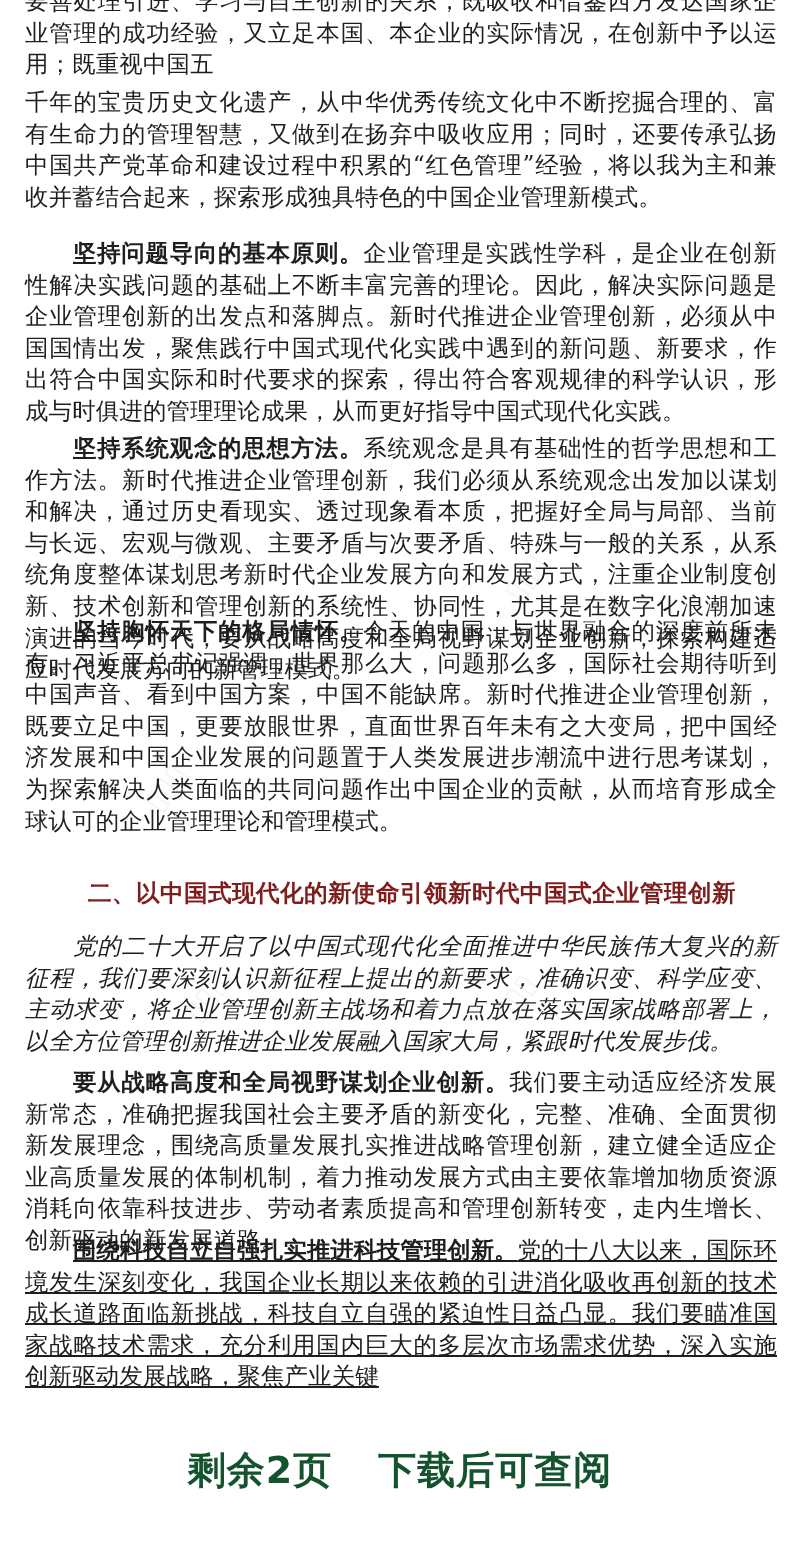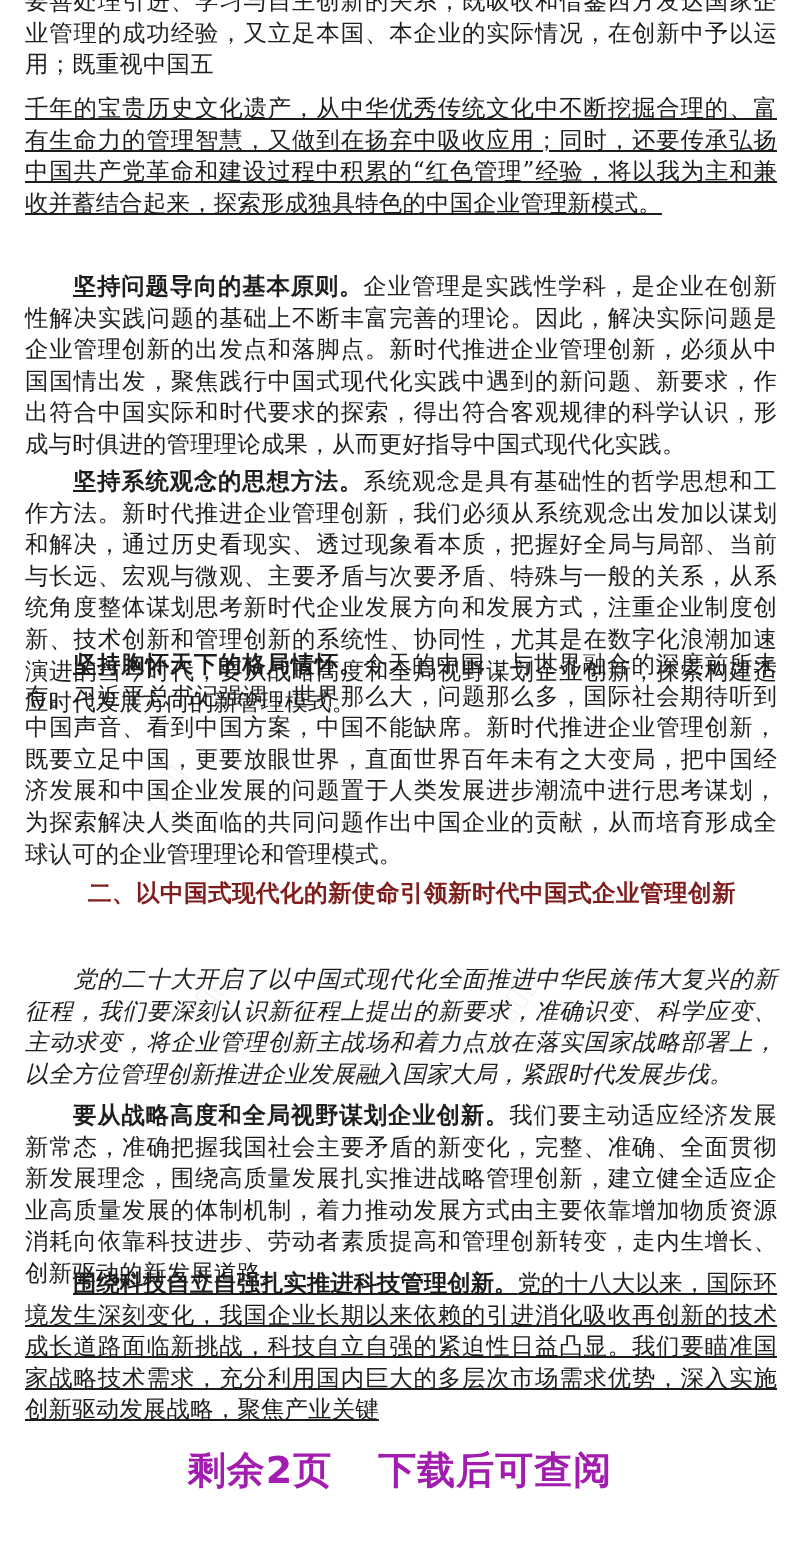--- a/index.html
+++ b/index.html
@@ -23,21 +23,20 @@
   .para {
     font-size: 23.4px;
     line-height: 31.6px;
     text-align: justify;
     text-justify: inter-character;
     margin: 0;
     letter-spacing: 0.2px;
   }
   .para.indent {
     text-indent: 48px;
-    margin-top: 33px;
   }
   .lead {
     font-family: "DejaVu Sans", "Liberation Sans", sans-serif;
     font-weight: bold;
     letter-spacing: 0;
   }
   .section-heading {
     position: absolute;
     left: 0;
     width: 800px;
@@ -54,21 +53,21 @@
   .footer-notice {
     position: absolute;
     left: 0;
     width: 800px;
     top: 1442px;
     text-align: center;
     font-family: "DejaVu Sans", "Liberation Sans", sans-serif;
     font-weight: bold;
     font-size: 38px;
     line-height: 56px;
-    color: #a21caf;
+    color: #14532d;
     letter-spacing: 1px;
     cursor: pointer;
   }
   .footer-notice .gap {
     display: inline-block;
     width: 46px;
   }
   .watermark {
     position: absolute;
     font-family: "DejaVu Sans", "Liberation Sans", sans-serif;
@@ -86,21 +85,21 @@
 <div class="watermark" style="left:150px; top:560px;">▯▯▯</div>
 <div class="watermark" style="left:500px; top:560px;">▯▯▯</div>
 <div class="watermark" style="left:140px; top:770px;">▯▯▯</div>
 <div class="watermark" style="left:180px; top:980px;">▯▯▯</div>
 <div class="watermark" style="left:490px; top:980px;">▯▯▯</div>
 
 <div class="page-block" style="top:-14px;">
   <p class="para">要善处理引进、学习与自主创新的关系，既吸收和借鉴西方发达国家企业管理的成功经验，又立足本国、本企业的实际情况，在创新中予以运用；既重视中国五</p>
 </div>
 
-<div class="page-block" style="top:93px;text-decoration:underline;">
+<div class="page-block" style="top:87px;">
   <p class="para">千年的宝贵历史文化遗产，从中华优秀传统文化中不断挖掘合理的、富有生命力的管理智慧，又做到在扬弃中吸收应用；同时，还要传承弘扬中国共产党革命和建设过程中积累的“红色管理”经验，将以我为主和兼收并蓄结合起来，探索形成独具特色的中国企业管理新模式。</p>
 </div>
 
 <div class="page-block" style="top:238px;">
   <p class="para indent"><span class="lead">坚持问题导向的基本原则。</span><span>企业管理是实践性学科，是企业在创新性解决实践问题的基础上不断丰富完善的理论。因此，解决实际问题是企业管理创新的出发点和落脚点。新时代推进企业管理创新，必须从中国国情出发，聚焦践行中国式现代化实践中遇到的新问题、新要求，作出符合中国实际和时代要求的探索，得出符合客观规律的科学认识，形成与时俱进的管理理论成果，从而更好指导中国式现代化实践。</span></p>
 </div>
 
 <div class="page-block" style="top:433px;">
   <p class="para indent"><span class="lead">坚持系统观念的思想方法。</span><span>系统观念是具有基础性的哲学思想和工作方法。新时代推进企业管理创新，我们必须从系统观念出发加以谋划和解决，通过历史看现实、透过现象看本质，把握好全局与局部、当前与长远、宏观与微观、主要矛盾与次要矛盾、特殊与一般的关系，从系统角度整体谋划思考新时代企业发展方向和发展方式，注重企业制度创新、技术创新和管理创新的系统性、协同性，尤其是在数字化浪潮加速演进的当今时代，要从战略高度和全局视野谋划企业创新，探索构建适应时代发展方向的新管理模式。</span></p>
 </div>

